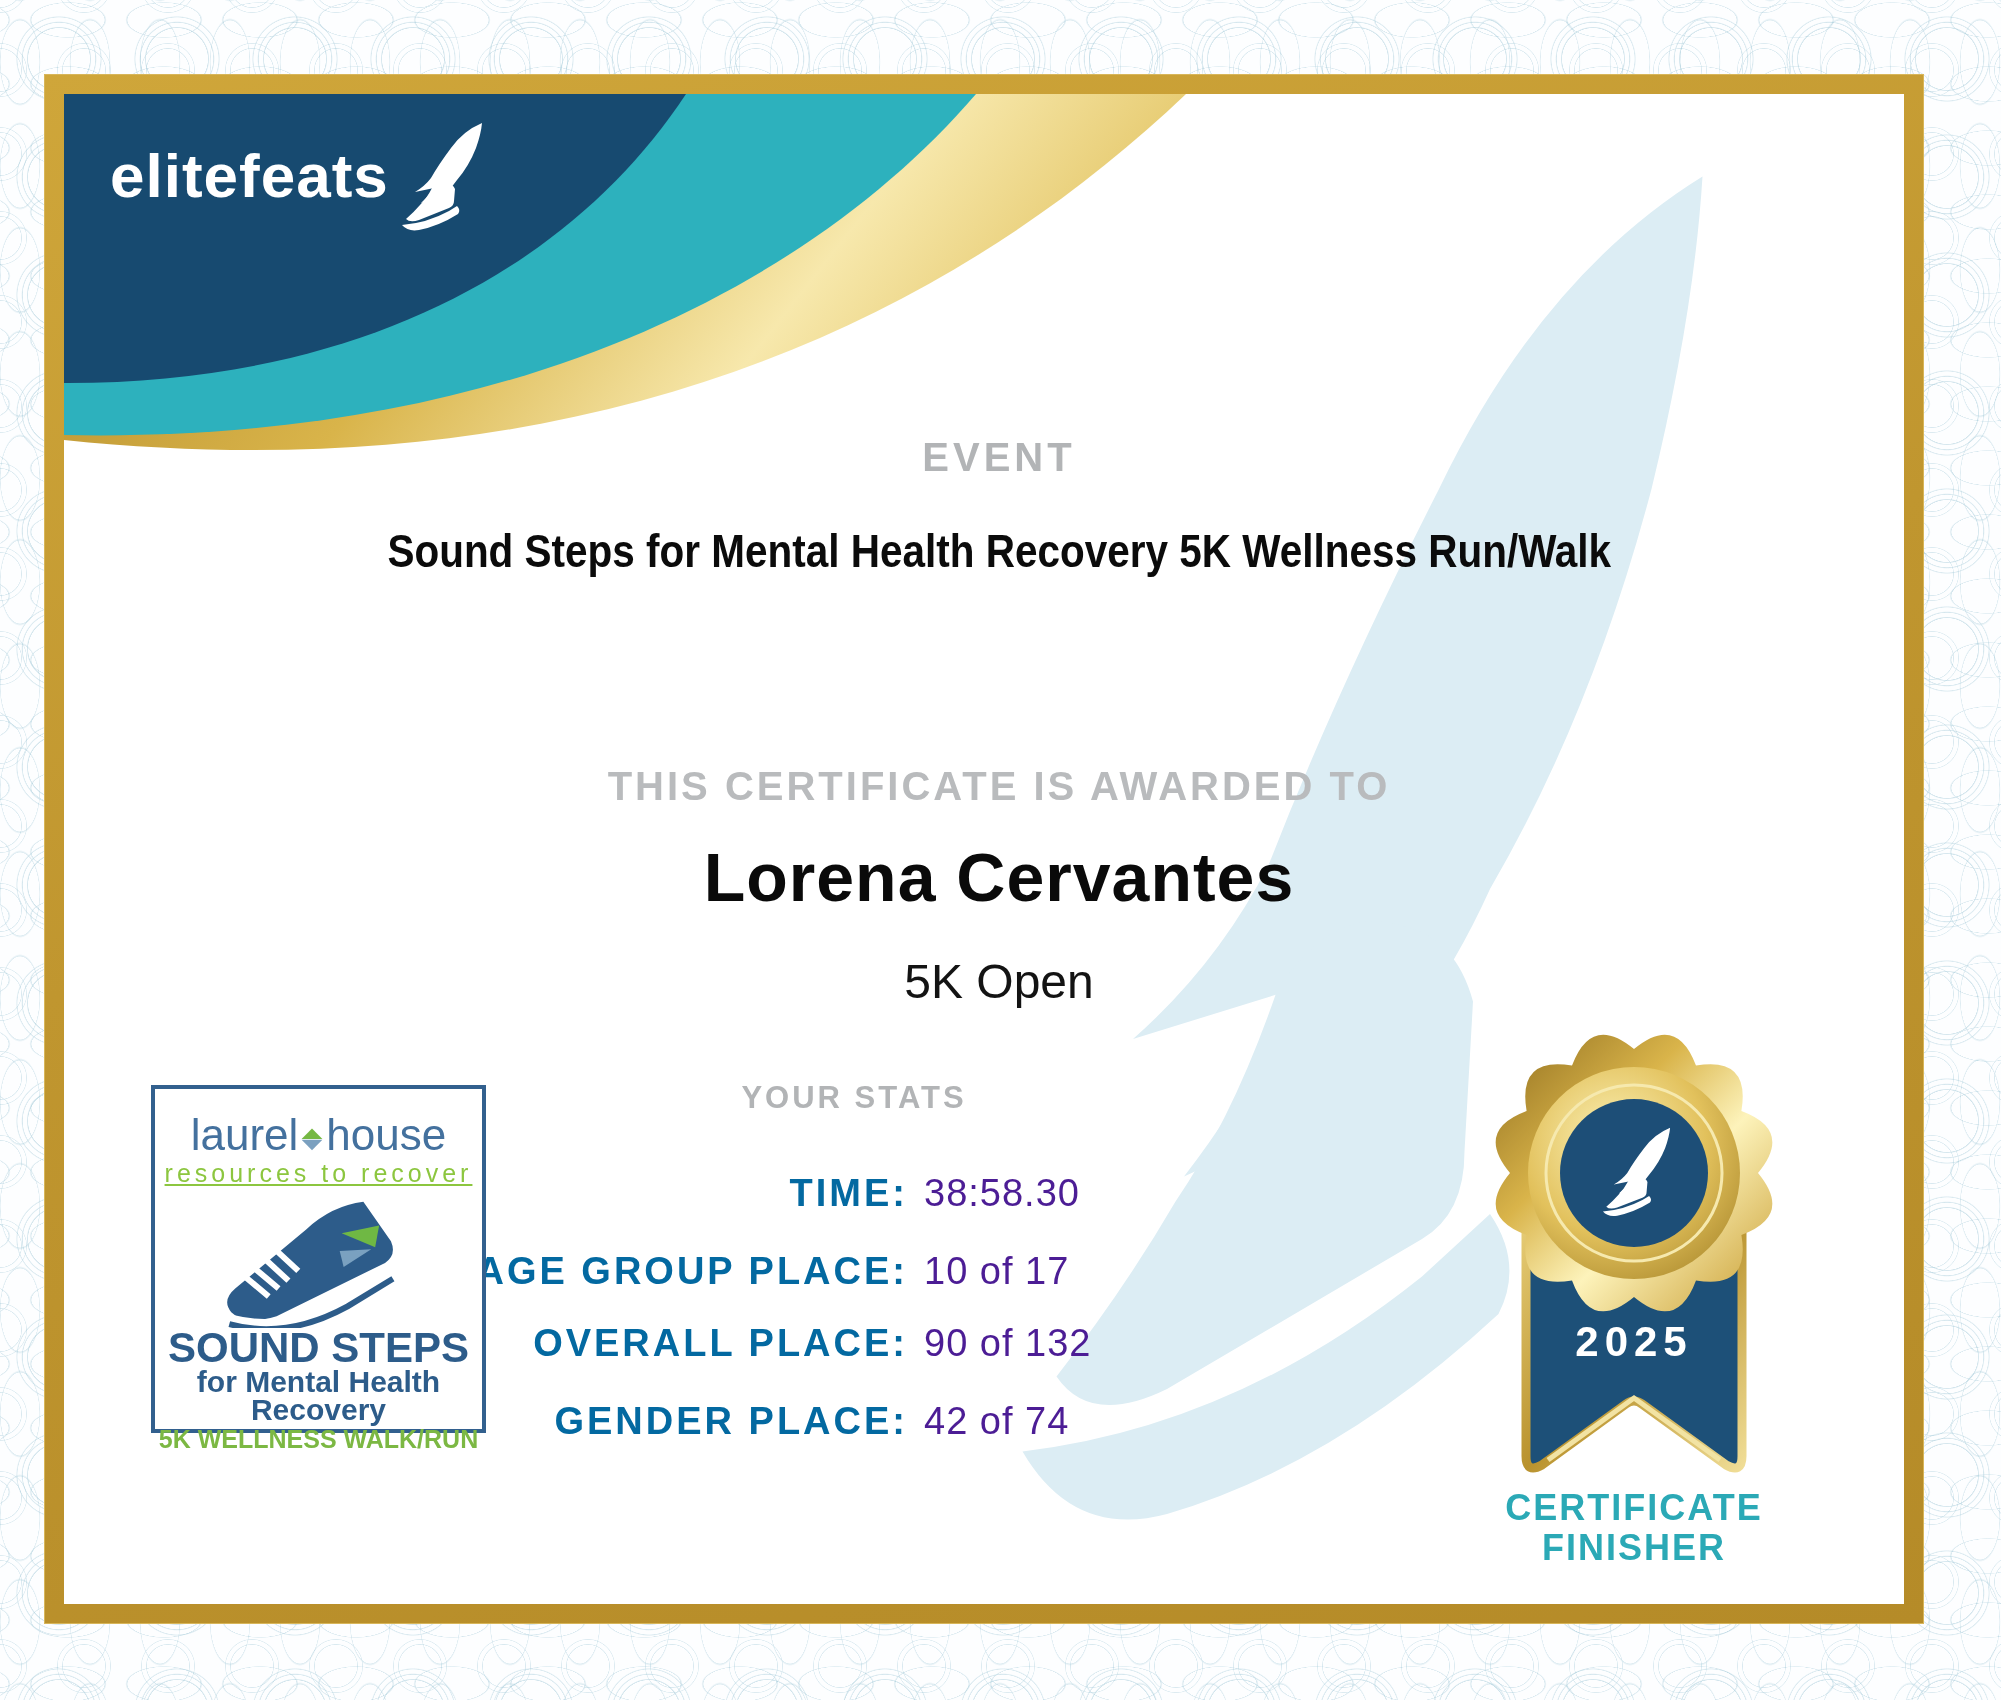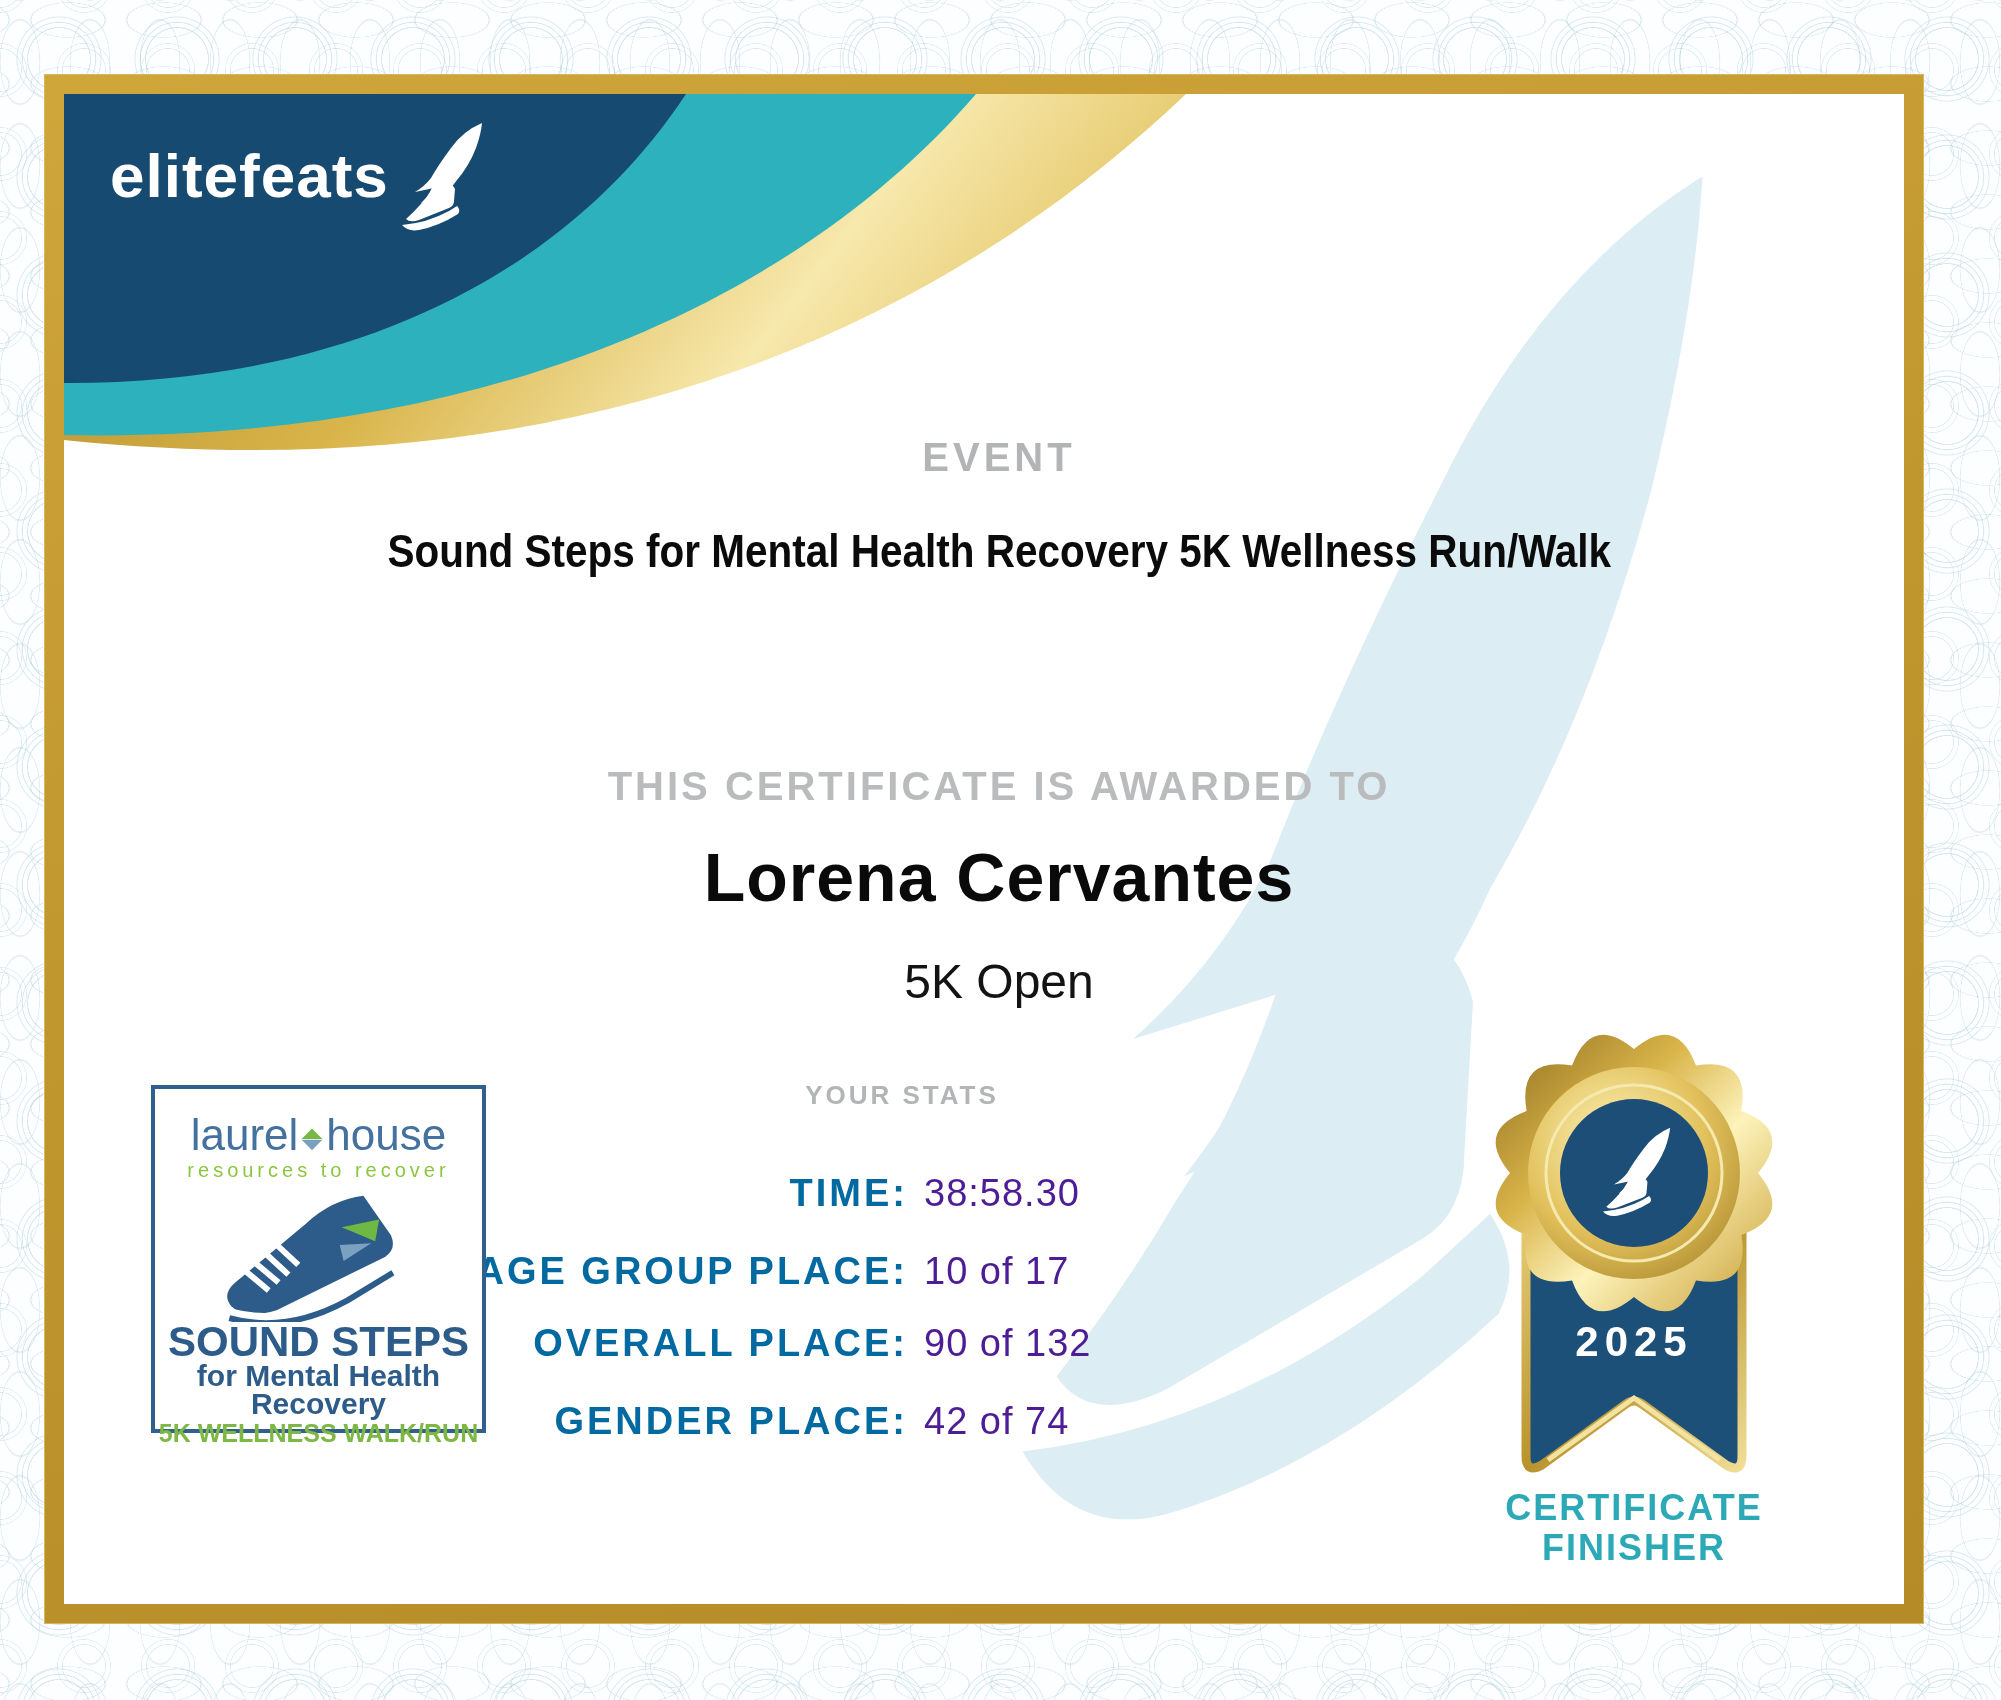--- a/index.html
+++ b/index.html
@@ -43,39 +43,39 @@
   .watermark{position:absolute;left:848px;top:70px;width:850px;height:1400px;color:#dcedf4;}
   
   .centercol{position:absolute;left:15px;width:1840px;text-align:center;}
   .event-label{top:341px;font-size:40px;font-weight:bold;color:#b2b4b6;letter-spacing:4px;}
   .event-name{top:430px;font-size:46px;font-weight:bold;color:#0b0b0b;white-space:nowrap;}
   .event-name span{display:inline-block;transform:scaleX(.88);transform-origin:center;}
   .awarded-label{top:670px;font-size:40px;font-weight:bold;color:#b9bbbd;letter-spacing:3px;}
   .recipient{top:744px;font-size:68px;font-weight:bold;color:#0a0a0a;letter-spacing:1px;}
   .division{top:860px;font-size:48px;font-weight:normal;color:#131313;}
   .stats-heading{position:absolute;left:0;top:986px;width:1580px;text-align:center;
-    font-size:26px;font-weight:bold;color:#b2b4b6;letter-spacing:3px;padding-left:48px;}
+    font-size:31px;font-weight:bold;color:#b2b4b6;letter-spacing:3px;}
   
   .stats{position:absolute;left:0;top:1078px;width:1840px;}
   .stat-row{position:absolute;left:0;width:1840px;display:flex;align-items:baseline;}
   .stat-row:nth-child(1){top:0;}
   .stat-row:nth-child(2){top:78px;}
   .stat-row:nth-child(3){top:150px;}
   .stat-row:nth-child(4){top:228px;}
   .stat-label{flex:0 0 844px;text-align:right;font-size:38px;font-weight:bold;
     color:#0369a1;letter-spacing:3px;}
   .stat-value{margin-left:16px;font-size:38px;font-weight:normal;color:#4c1d95;letter-spacing:1px;}
   
   .race-box{
     position:absolute;left:87px;top:991px;width:335px;height:348px;
     border:4px solid #32608e;background:#ffffff;text-align:center;box-sizing:border-box;
   }
   .lh-name{margin-top:24px;font-size:44px;font-weight:500;color:#44719e;letter-spacing:0;line-height:44px;}
   .lh-name .dia{display:inline-block;width:26px;height:26px;vertical-align:-2px;margin:0 1px;}
-  .lh-tagline{margin-top:2px;font-size:20px;font-weight:500;color:#8cc63f;letter-spacing:4px;}
+  .lh-tagline{margin-top:2px;font-size:25px;font-weight:500;color:#8cc63f;letter-spacing:4px;text-decoration:underline;}
   .sneaker{width:210px;height:138px;margin:2px auto 0;display:block;}
   .rb-line1{font-size:42px;font-weight:800;color:#2d5c8a;letter-spacing:0;line-height:40px;}
   .rb-line2{font-size:30px;font-weight:800;color:#2d5c8a;line-height:28px;}
   .rb-line3{font-size:25px;font-weight:800;color:#7cb843;line-height:30px;}
   
   .medal{position:absolute;left:1392px;top:926px;width:356px;height:470px;}
   .badge-caption{
     position:absolute;left:1392px;top:1394px;width:356px;text-align:center;
     font-size:36px;font-weight:bold;color:#2ba9b6;letter-spacing:2px;line-height:40px;
   }

